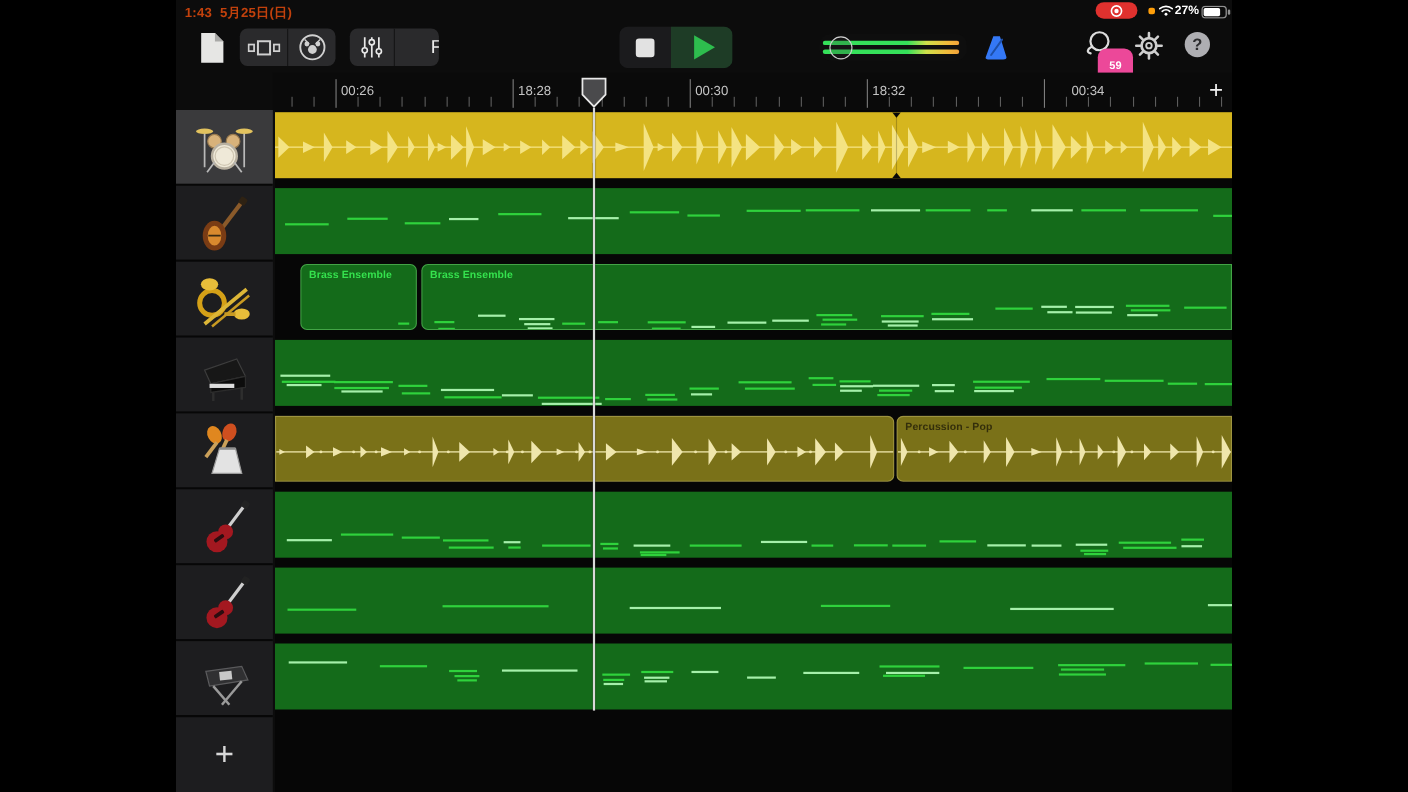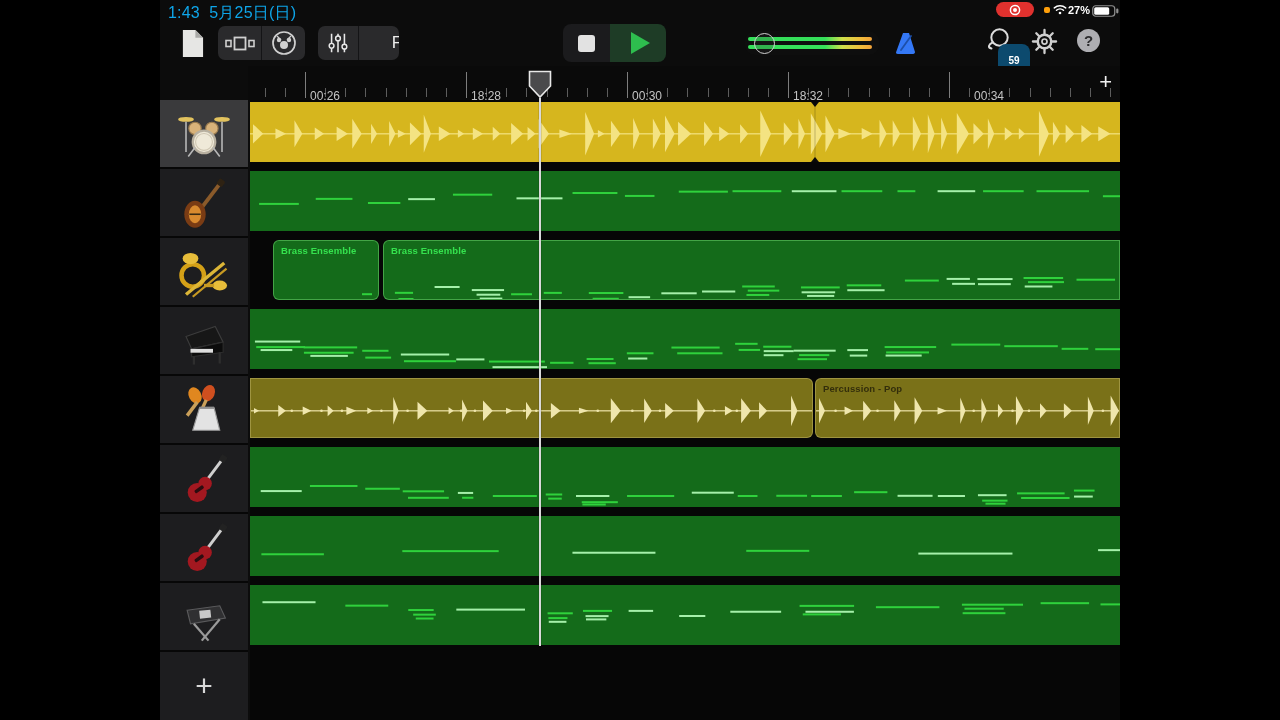--- a/index.html
+++ b/index.html
@@ -2,21 +2,21 @@
 <html><head>
 <meta charset="utf-8">
 <style>
   html,body{margin:0;padding:0;background:#000;}
   body{width:1280px;height:720px;position:relative;overflow:hidden;
        font-family:"Liberation Sans", sans-serif; -webkit-font-smoothing:antialiased;}
   #app{position:absolute;left:160px;top:0;width:960px;height:720px;background:#0c0c0c;overflow:hidden;}
 
   
   .statusbar{position:absolute;left:0;top:0;width:960px;height:20px;}
-  .status-left{position:absolute;left:8px;top:3px;color:#0ea5e9;font-size:16px;font-weight:normal;letter-spacing:.2px;}
+  .status-left{position:absolute;left:8px;top:3px;color:#c2410c;font-size:12px;font-weight:bold;letter-spacing:.2px;}
   .rec-pill{position:absolute;left:836px;top:2px;width:38px;height:15px;background:#e0312e;border-radius:8px;display:flex;align-items:center;justify-content:center;}
   .mic-dot{position:absolute;left:884px;top:7px;width:6px;height:6px;border-radius:2px;background:#ff9f0a;}
   .wifi{position:absolute;left:893px;top:4px;}
   .batt-text{position:absolute;left:908px;top:4px;color:#fff;font-size:11px;font-weight:bold;}
   .battery{position:absolute;left:932px;top:5px;}
 
   
   .toolbar{position:absolute;left:0;top:20px;width:960px;height:46px;}
   .tb-btn{position:absolute;display:flex;align-items:center;justify-content:center;cursor:default;}
   .grp{background:#2a2a2c;border-radius:7px;overflow:hidden;display:flex;}
@@ -32,28 +32,28 @@
   .play-cell{width:56px;background:#1e3c26;display:flex;align-items:center;justify-content:center;}
   .stop-square{width:17px;height:17px;background:#e2e2e2;border-radius:3px;}
   .play-tri{width:0;height:0;border-top:11px solid transparent;border-bottom:11px solid transparent;border-left:19px solid #2ebd4e;margin-left:4px;}
 
   .meter{position:absolute;left:585px;top:11px;width:134px;height:24px;background:#0e0e0e;border-radius:10px;}
   .meter .bar{position:absolute;left:3px;width:124px;height:4px;border-radius:2px;
      background:linear-gradient(to right,#35e05a 0%,#35e05a 62%,#cfe04a 76%,#f2b93a 92%,#f2a23a 100%);}
   .meter .b1{top:6px;} .meter .b2{top:14px;}
   .meter .knob{position:absolute;left:9px;top:2px;width:19px;height:19px;border:1.6px solid #cfcfcf;border-radius:50%;background:rgba(40,40,40,.25);}
 
-  .loop-badge{position:absolute;left:838px;top:24px;min-width:24px;height:33px;background:#0c4a6e;border-radius:8px;
+  .loop-badge{position:absolute;left:838px;top:24px;min-width:24px;height:33px;background:#ec4899;border-radius:8px;
       color:#fff;font-size:10px;font-weight:bold;display:flex;align-items:center;justify-content:center;padding:0 4px;}
   .help-circle{width:23px;height:23px;border-radius:50%;background:#aeaeb2;color:#2c2c2e;font-size:15px;font-weight:bold;
       display:flex;align-items:center;justify-content:center;}
 
   
   .ruler{position:absolute;left:88px;top:66px;width:872px;height:34px;background:#0a0a0a;}
-  .ruler .lbl{position:absolute;top:23px;color:#c4c4c4;font-size:12px;}
+  .ruler .lbl{position:absolute;top:9px;color:#c4c4c4;font-size:12px;}
   .ruler .tick{position:absolute;background:#7d7d7d;width:1px;}
   .ruler .major{top:6px;height:26px;}
   .ruler .minor{top:22px;height:9px;background:#5d5d5d;}
   .ruler-plus{position:absolute;right:8px;top:4px;color:#f0f0f0;font-size:22px;font-weight:300;line-height:24px;}
 
   
   .headers{position:absolute;left:0;top:100px;width:88px;height:620px;background:#1d1d1f;}
   .hcell{position:absolute;left:0;width:88px;height:67px;background:#1d1d1f;border-bottom:2px solid #070707;
         display:flex;align-items:center;justify-content:center;}
   .hcell.sel{background:#3a3a3c;}

